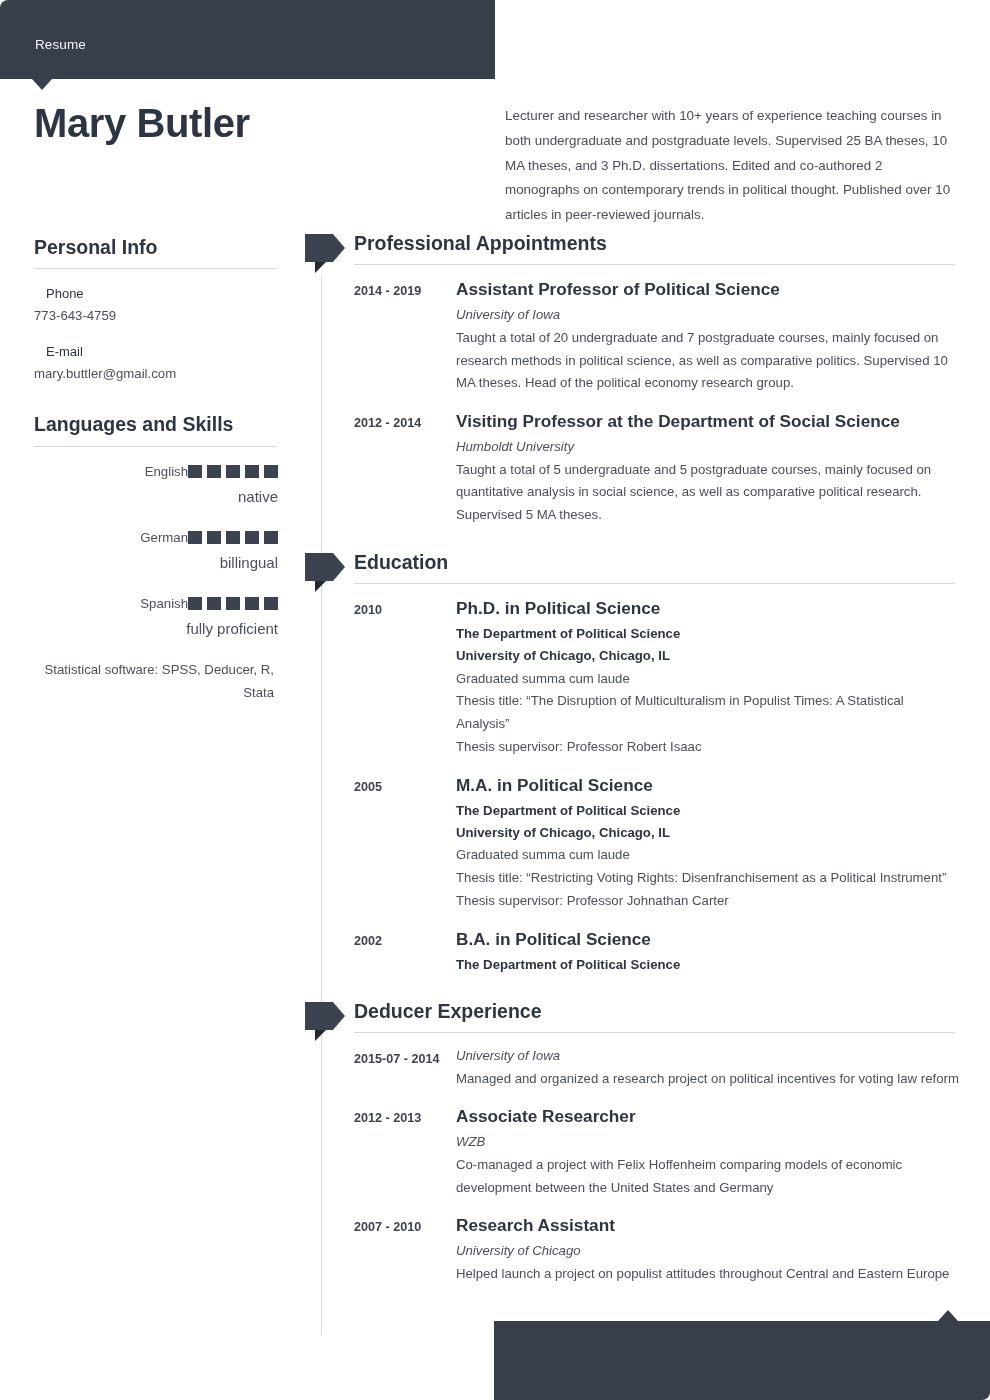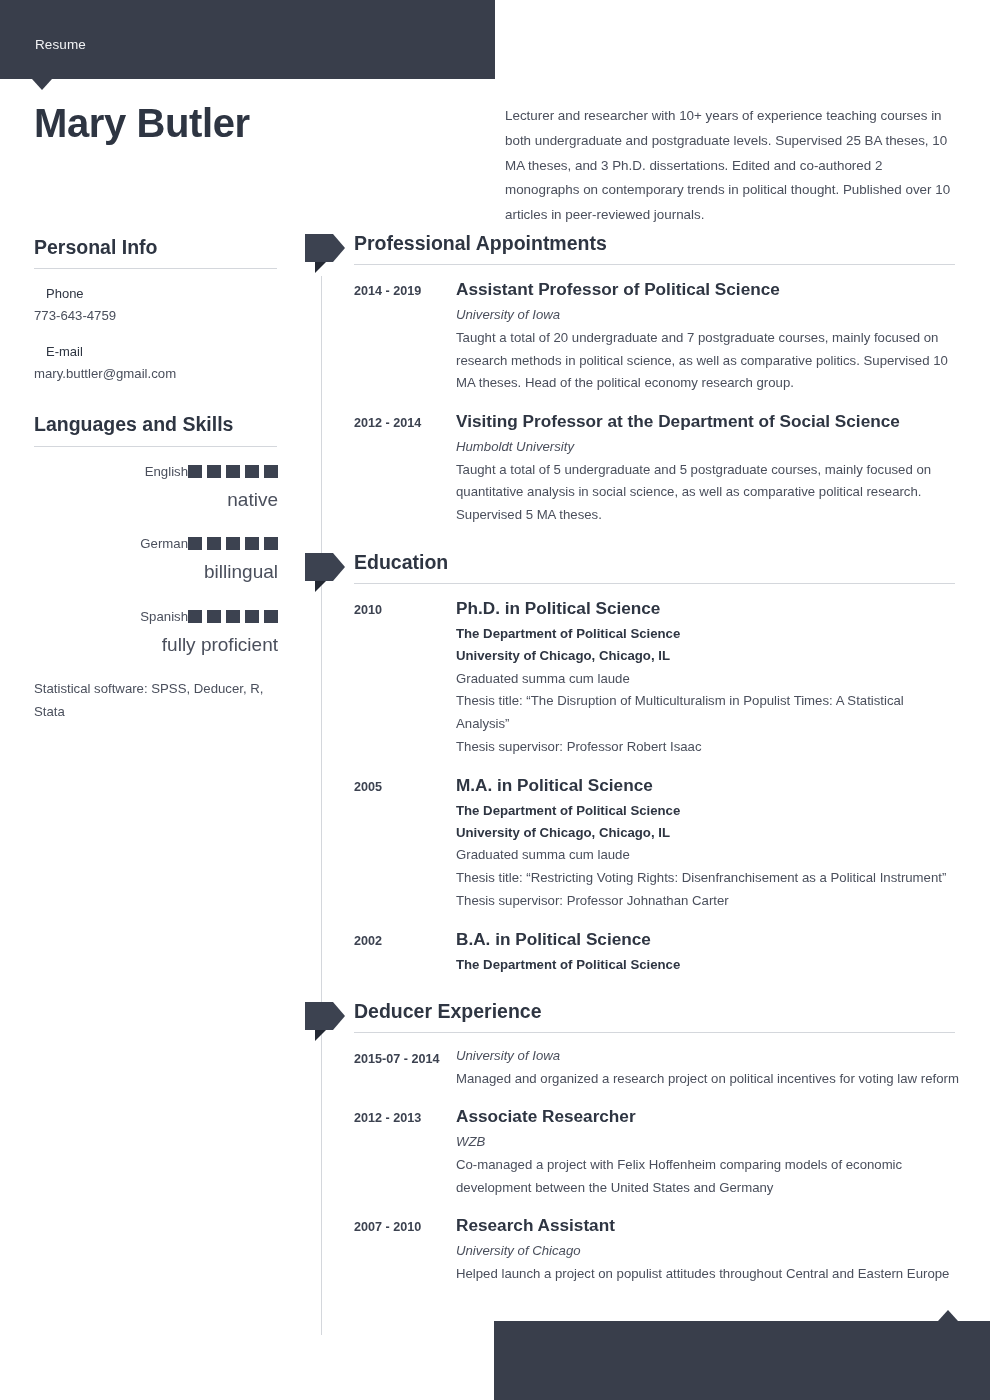--- a/index.html
+++ b/index.html
@@ -12,20 +12,21 @@
     color: #3c4250;
     -webkit-font-smoothing: antialiased;
   }
 
   .page {
     position: relative;
     width: 990px;
     height: 1400px;
     overflow: hidden;
     background: #fff;
+    border-radius: 8px;
   }
 
   
   .topbar {
     position: absolute;
     left: 0;
     top: 0;
     width: 495px;
     height: 79px;
     background: #393e4b;
@@ -119,32 +120,33 @@
     color: #4a4f5c;
     line-height: 1.6;
   }
   .lang-squares { display: flex; gap: 5px; }
   .sq {
     width: 14px;
     height: 13px;
     background: #3c4250;
   }
   .lang-level {
-    font-size: 19px;
+    font-size: 15px;
     color: #4a4f5c;
     text-align: right;
     line-height: 1.6;
     margin-top: 3px;
   }
   .software {
     font-size: 13.2px;
     color: #4a4f5c;
     line-height: 1.72;
     margin-top: 12px;
     width: 240px;
+    text-align: right;
   }
 
   
   .main {
     position: absolute;
     left: 305px;
     top: 230px;
     width: 655px;
   }
   .tl-line {

